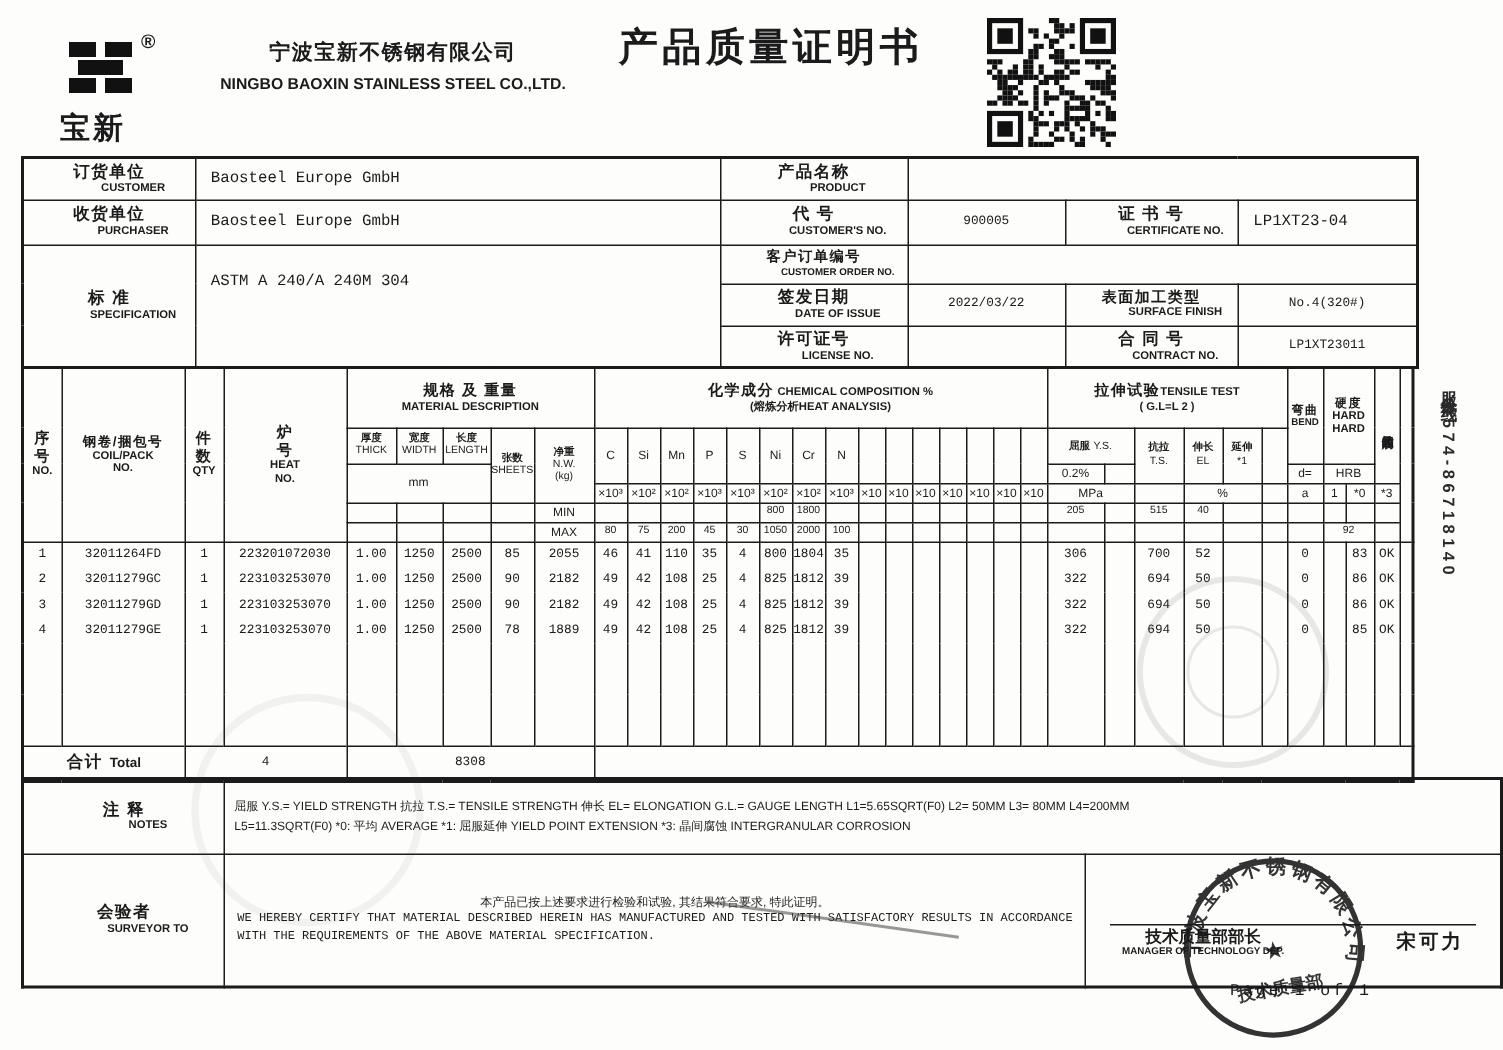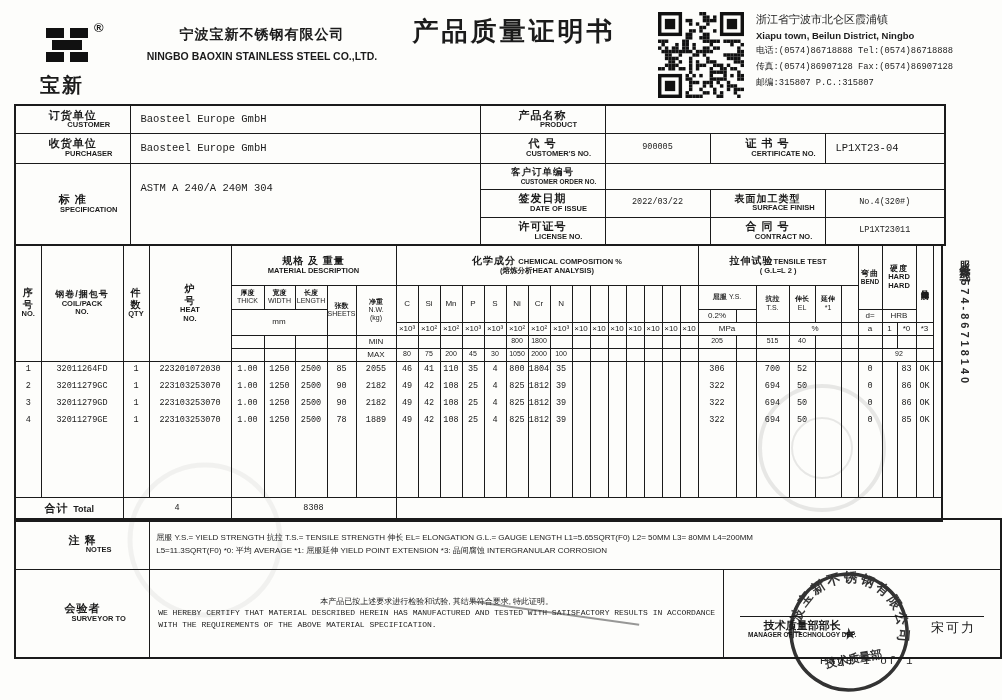--- a/index.html
+++ b/index.html
@@ -51,21 +51,21 @@
   #bottom{top:518px;left:14px;border:2px solid #1b1b1b;}
   #bottom td{border:1px solid #1b1b1b;}
   .note-line{font-size:8px;text-align:left;padding:2px 6px;white-space:nowrap;}
   .stmt{font-size:8px;text-align:left;padding:1px 8px;font-family:"Liberation Mono","DejaVu Sans Mono",monospace;white-space:nowrap;}
   .stmt-cn{text-align:center;font-family:"Liberation Sans",sans-serif;}
   #mgr-box{width:100%;height:100%;}
   #mgr-top{height:30px;border-bottom:1px solid #1b1b1b;}
   #mgr-bot{display:flex;align-items:center;justify-content:space-between;padding:2px 8px;}
   #mgr-lab .lc{font-size:11px;font-weight:bold;}
   #mgr-lab .le{font-size:6.5px;font-weight:bold;}
-  #mgr-name{font-size:13px;font-weight:normal;letter-spacing:2px;}
+  #mgr-name{font-size:13px;font-weight:bold;letter-spacing:2px;}
   
   #pagef{top:655px;left:820px;font-size:11px;font-family:"Liberation Mono","DejaVu Sans Mono",monospace;letter-spacing:2px;}
   
   #hotline{top:252px;left:957px;height:230px;writing-mode:vertical-rl;text-orientation:mixed;
            font-size:11px;letter-spacing:3px;color:#2a2a2a;font-weight:bold;}
   
   .stamp{pointer-events:none;}
   #stamp-main{top:565px;left:782px;width:134px;height:134px;opacity:.88;transform:rotate(-10deg);}
   #stamp-faint{top:378px;left:752px;width:140px;height:140px;opacity:.10;}
   #stamp-ghost{top:455px;left:120px;width:170px;height:170px;opacity:.06;}
@@ -301,27 +301,20 @@
           <rect x="1" y="1" width="5" height="5" fill="#fdfdfb"></rect>
           <rect x="2" y="2" width="3" height="3"></rect>
           <rect x="18" y="0" width="7" height="7"></rect>
           <rect x="19" y="1" width="5" height="5" fill="#fdfdfb"></rect>
           <rect x="20" y="2" width="3" height="3"></rect>
           <rect x="0" y="18" width="7" height="7"></rect>
           <rect x="1" y="19" width="5" height="5" fill="#fdfdfb"></rect>
           <rect x="2" y="20" width="3" height="3"></rect>
         </g>
       </svg>
-    <div id="addr">
-      <div class="addr-cn">浙江省宁波市北仑区霞浦镇</div>
-      <div class="addr-en">Xiapu town, Beilun District, Ningbo</div>
-      <div class="addr-ln">电话:(0574)86718888 Tel:(0574)86718888</div>
-      <div class="addr-ln">传真:(0574)86907128 Fax:(0574)86907128</div>
-      <div class="addr-ln">邮编:315807     P.C.:315807</div>
-    </div>
   </div>
 
   <table id="info" class="abs">
     <colgroup>
         <col style="width:115px">
         <col style="width:350px">
         <col style="width:125px">
         <col style="width:105px">
         <col style="width:115px">
         <col style="width:120px">

